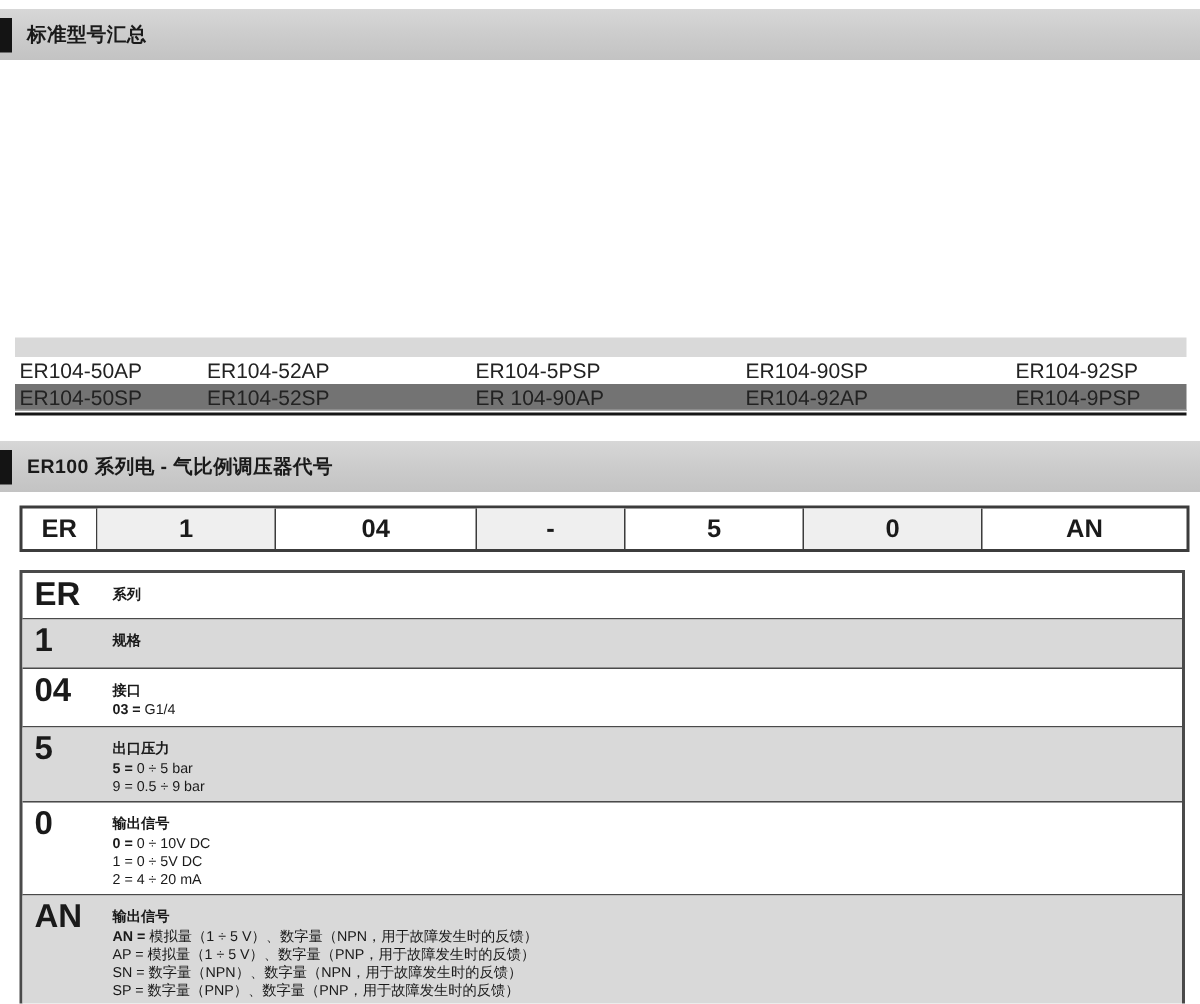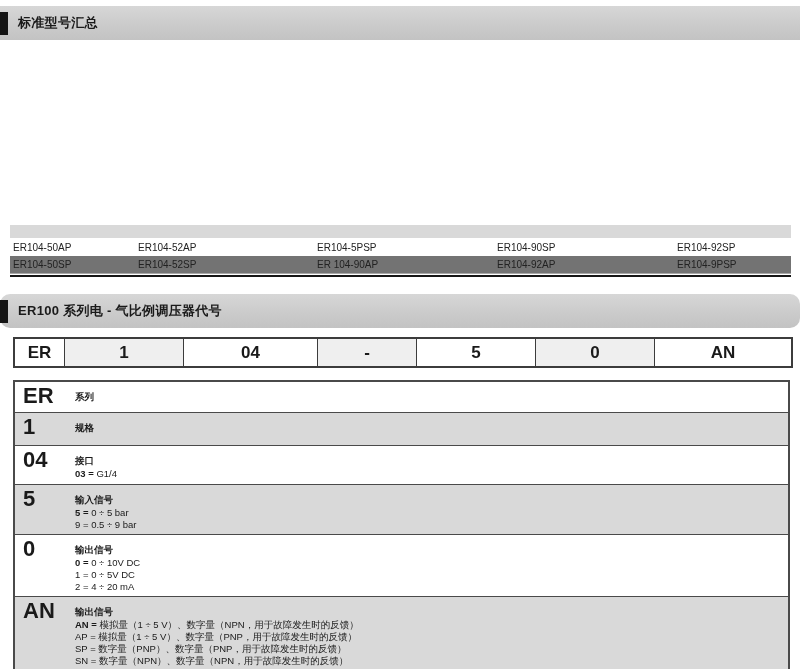--- a/index.html
+++ b/index.html
@@ -11,26 +11,26 @@
 
   
   .section-header {
     position:absolute; left:0; width:800px; height:34px;
     background:linear-gradient(180deg,#d7d7d7 0%,#cbcbcb 55%,#c3c3c3 100%);
     display:flex; align-items:center; box-sizing:border-box;
   }
   .header-black-bar { width:8px; height:23px; background:#141414; margin-right:10px; flex:none; }
   .section-title { font-size:13px; font-weight:bold; letter-spacing:0.3px; }
   #header1 { top:6px; }
-  #header2 { top:294px;border-radius:10px; }
+  #header2 { top:294px; }
 
   
   .model-table { position:absolute; left:10px; top:225px; width:781px; border-bottom:2px solid #161616; padding-bottom:1px; }
   .mt-header { height:13px; background:#d9d9d9; }
-  .mt-row { display:grid; grid-template-columns:125px 179px 180px 180px 1fr; align-items:center; font-size:10px; color:#222; padding-left:3px; }
+  .mt-row { display:grid; grid-template-columns:125px 179px 180px 180px 1fr; align-items:center; font-size:14px; color:#222; padding-left:3px; }
   .mt-row-1 { height:18px; background:#ffffff; }
   .mt-row-2 { height:17px; background:#737373; border-bottom:1px solid #a8a8a8; }
 
   
   .code-table { position:absolute; left:13px; top:337px; width:780px; height:31px; display:flex; border:2px solid #3c3c3c; box-sizing:border-box; background:#fff; }
   .code-cell { border-right:1px solid #3c3c3c; box-sizing:border-box; display:flex; align-items:center; justify-content:center; font-size:17px; font-weight:bold; flex:none; }
   .code-cell:nth-child(1){ width:50px; }
   .code-cell:nth-child(2){ width:119px; }
   .code-cell:nth-child(3){ width:134px; }
   .code-cell:nth-child(4){ width:99px; }
@@ -117,21 +117,21 @@
       <div class="bd-title">接口</div>
       <div class="bd-lines">
         <div class="bd-line"><span class="k">03 =</span> <span class="v">G1/4</span></div>
       </div>
     </div>
   </div>
 
   <div class="bd-row bd-row-pressure">
     <div class="bd-code">5</div>
     <div class="bd-desc">
-      <div class="bd-title">输入信号</div>
+      <div class="bd-title">出口压力</div>
       <div class="bd-lines">
         <div class="bd-line"><span class="k">5 =</span> <span class="v">0 ÷ 5 bar</span></div>
         <div class="bd-line"><span class="k">9 =</span> <span class="v">0.5 ÷ 9 bar</span></div>
       </div>
     </div>
   </div>
 
   <div class="bd-row">
     <div class="bd-code">0</div>
     <div class="bd-desc">
@@ -144,19 +144,19 @@
     </div>
   </div>
 
   <div class="bd-row">
     <div class="bd-code">AN</div>
     <div class="bd-desc">
       <div class="bd-title">输出信号</div>
       <div class="bd-lines">
         <div class="bd-line"><span class="k">AN =</span> <span class="v">模拟量（1 ÷ 5 V）、数字量（NPN，用于故障发生时的反馈）</span></div>
         <div class="bd-line"><span class="k">AP =</span> <span class="v">模拟量（1 ÷ 5 V）、数字量（PNP，用于故障发生时的反馈）</span></div>
+        <div class="bd-line"><span class="k">SN =</span> <span class="v">数字量（NPN）、数字量（NPN，用于故障发生时的反馈）</span></div>
         <div class="bd-line"><span class="k">SP =</span> <span class="v">数字量（PNP）、数字量（PNP，用于故障发生时的反馈）</span></div>
-        <div class="bd-line"><span class="k">SN =</span> <span class="v">数字量（NPN）、数字量（NPN，用于故障发生时的反馈）</span></div>
       </div>
     </div>
   </div>
 
 </div>
 
 </body></html>

